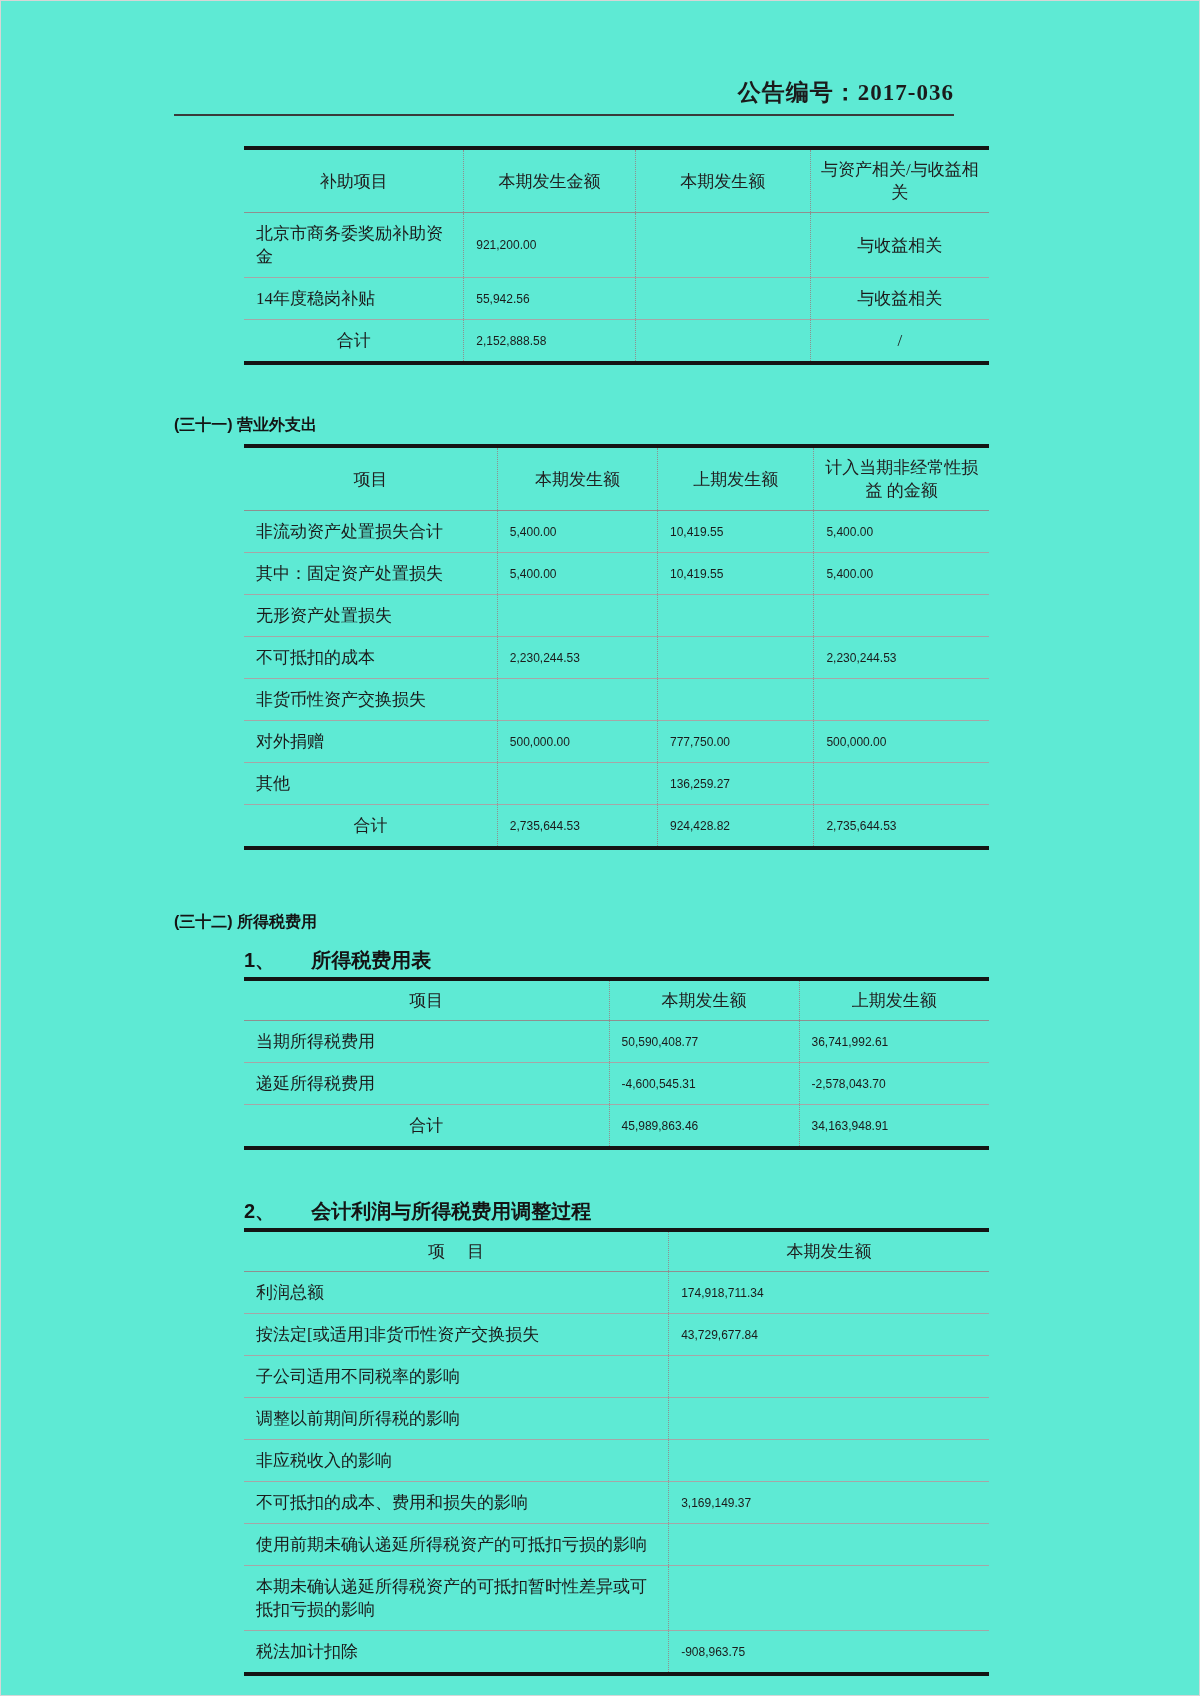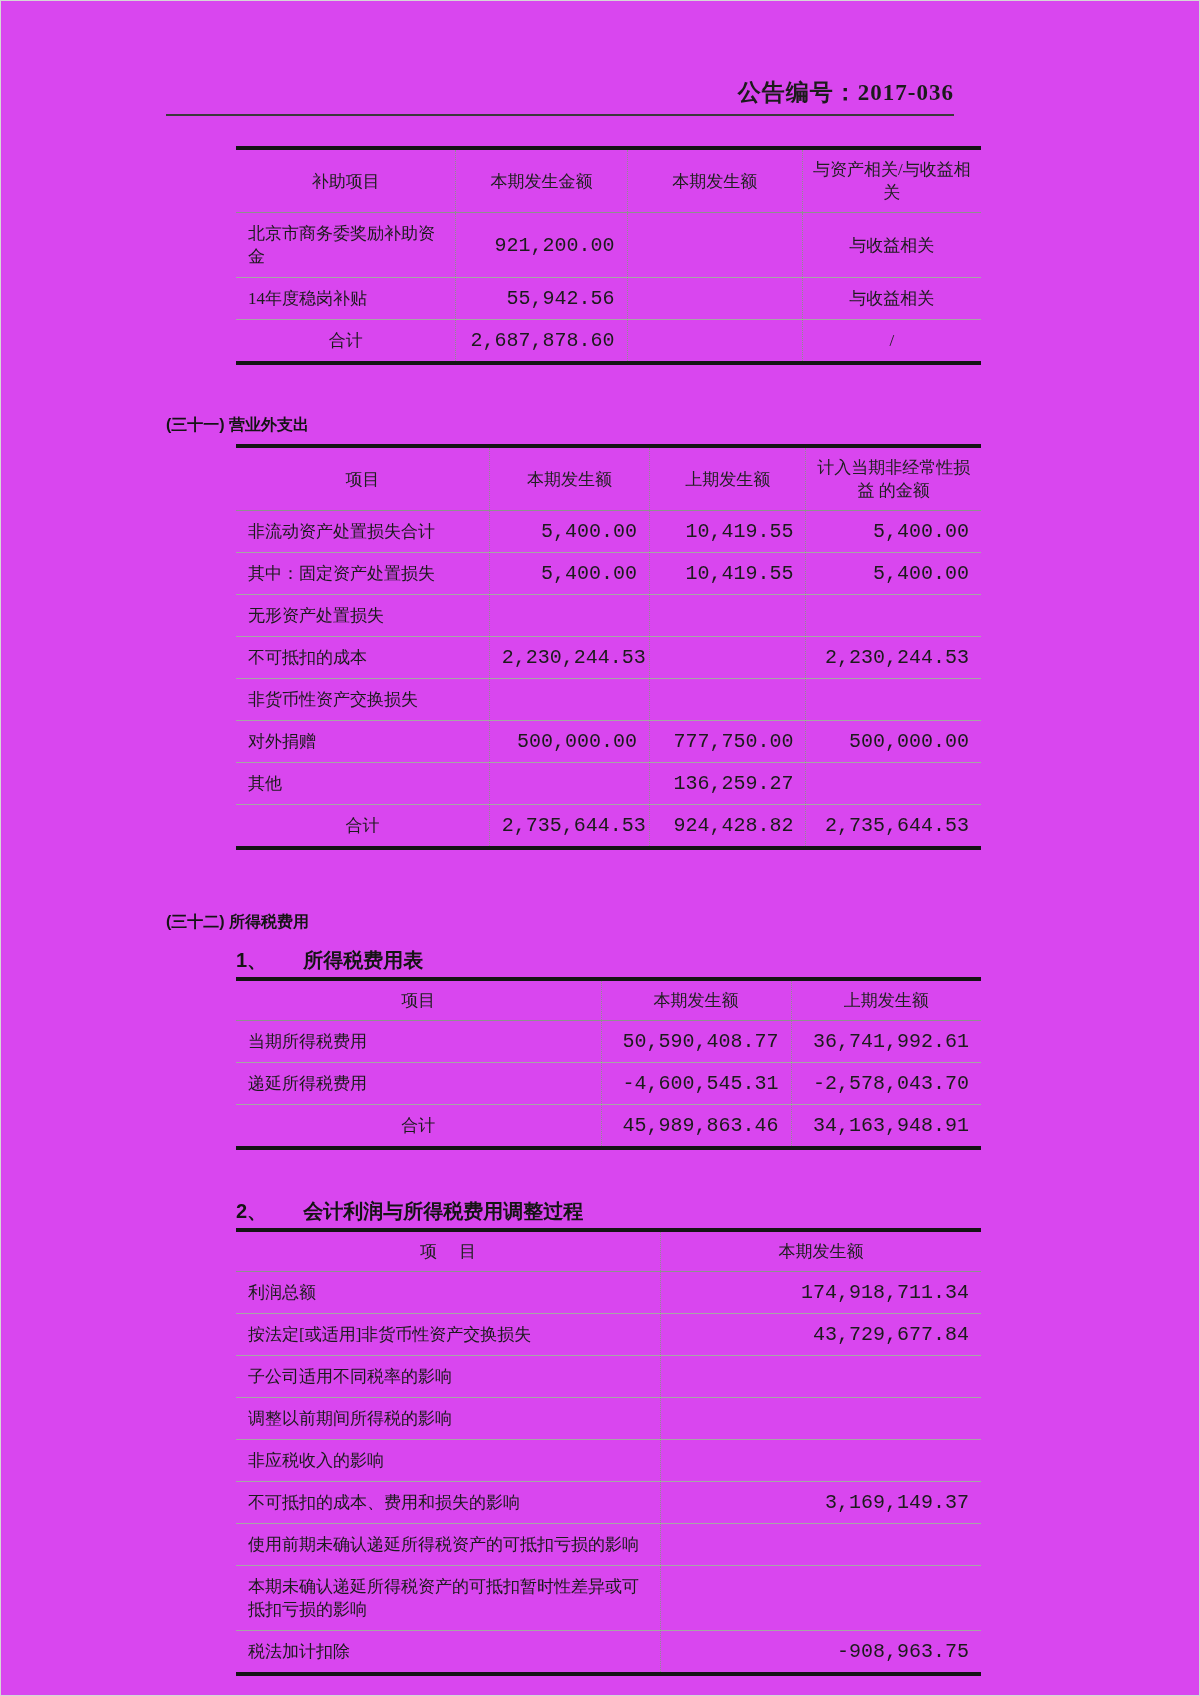--- a/index.html
+++ b/index.html
@@ -3,21 +3,21 @@
 <meta charset="utf-8">
 <style>
   html,body{margin:0;padding:0;}
   body{
     width:1200px;height:1696px;background:#ffffff;
     font-family:"Liberation Serif","DejaVu Serif",serif;
     color:#1b1b1b;overflow:hidden;
   }
   .page{
     position:relative;width:1200px;height:1696px;box-sizing:border-box;
-    border:1px solid #d6d6d6;background:#d946ef;
+    border:1px solid #d6d6d6;background:#5eead4;padding-left:8px;
   }
   
   .doc-header{
     margin:76px 245px 0 165px;
     text-align:right;
     padding-bottom:6px;
     border-bottom:2px solid #3a3a3a;
     font-size:23px;font-weight:bold;letter-spacing:1px;
   }
   
@@ -46,23 +46,23 @@
   }
   table.fin td{
     padding:9px 12px;vertical-align:middle;
     border-bottom:1px solid #a6a6a6;color:#1b1b1b;
     overflow:hidden;
   }
   table.fin tr:last-child td{border-bottom:none;}
   table.fin th+th, table.fin td+td{border-left:1px dotted #8f8f8f;}
   td.item{text-align:left;}
   td.num{
-    text-align:right;
-    font-family:Liberation Mono, monospace;
-    font-size:20px;
+    text-align:left;
+    font-family:Liberation Sans, sans-serif;
+    font-size:12px;
   }
   td.ctr{text-align:center;}
   th.spaced{word-spacing:18px;}
 </style>
 </head>
 <body>
 
 <div class="page">
 
   <div class="doc-header">
@@ -92,21 +92,21 @@
         <td class="ctr">与收益相关</td>
       </tr>
       <tr>
         <td class="item">14年度稳岗补贴</td>
         <td class="num">55,942.56</td>
         <td class="num"></td>
         <td class="ctr">与收益相关</td>
       </tr>
       <tr>
         <td class="ctr">合计</td>
-        <td class="num">2,687,878.60</td>
+        <td class="num">2,152,888.58</td>
         <td class="num"></td>
         <td class="ctr">/</td>
       </tr>
     </tbody>
   </table>
 
   <div class="section-heading">(三十一) 营业外支出</div>
 
   <table class="fin tight" style="margin-top:8px">
     <colgroup>

